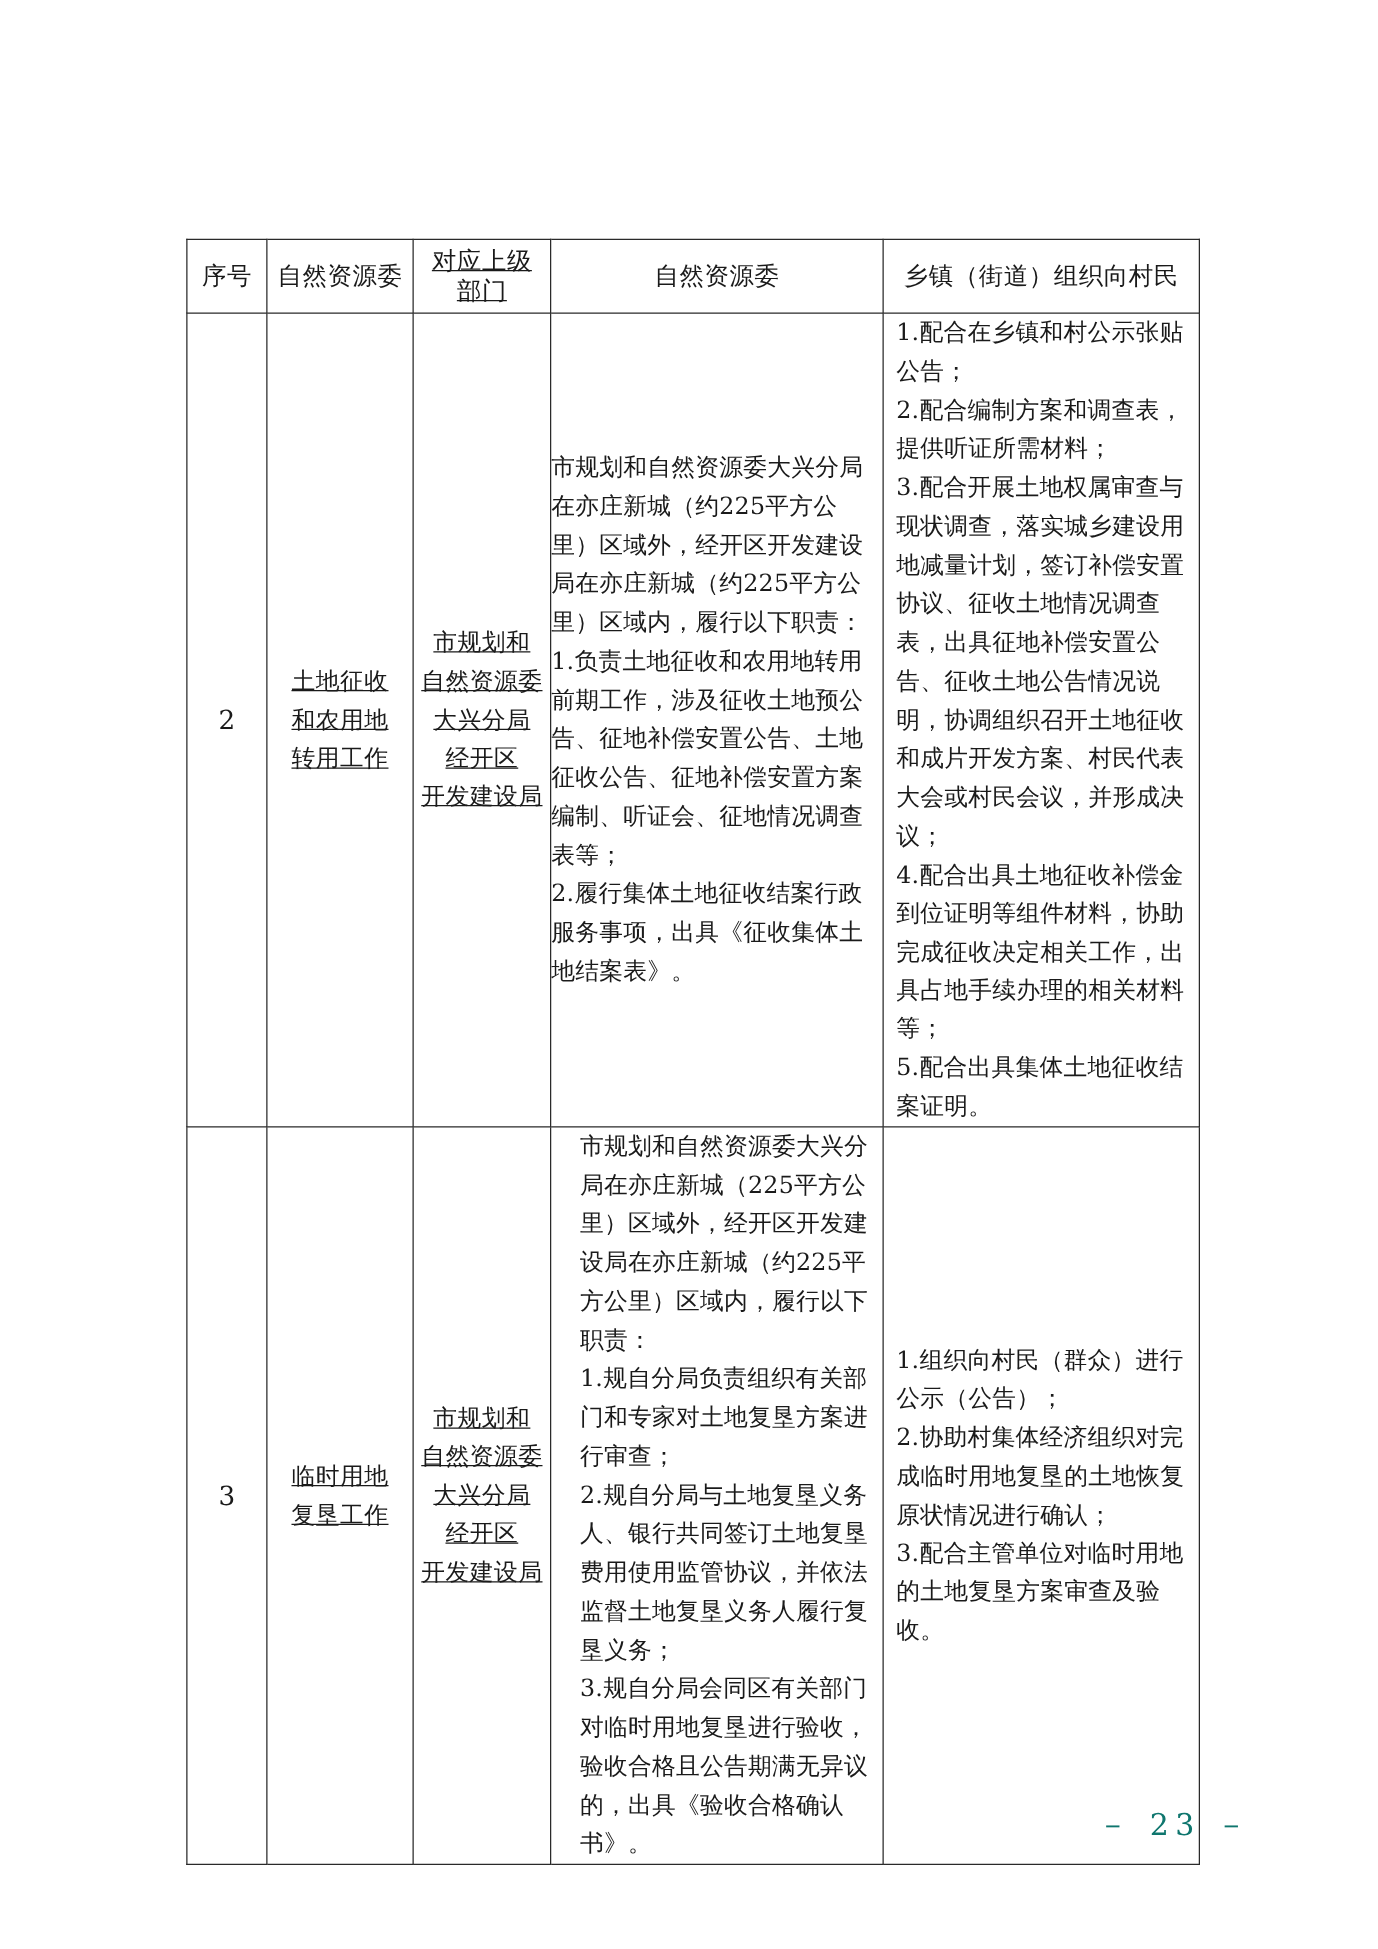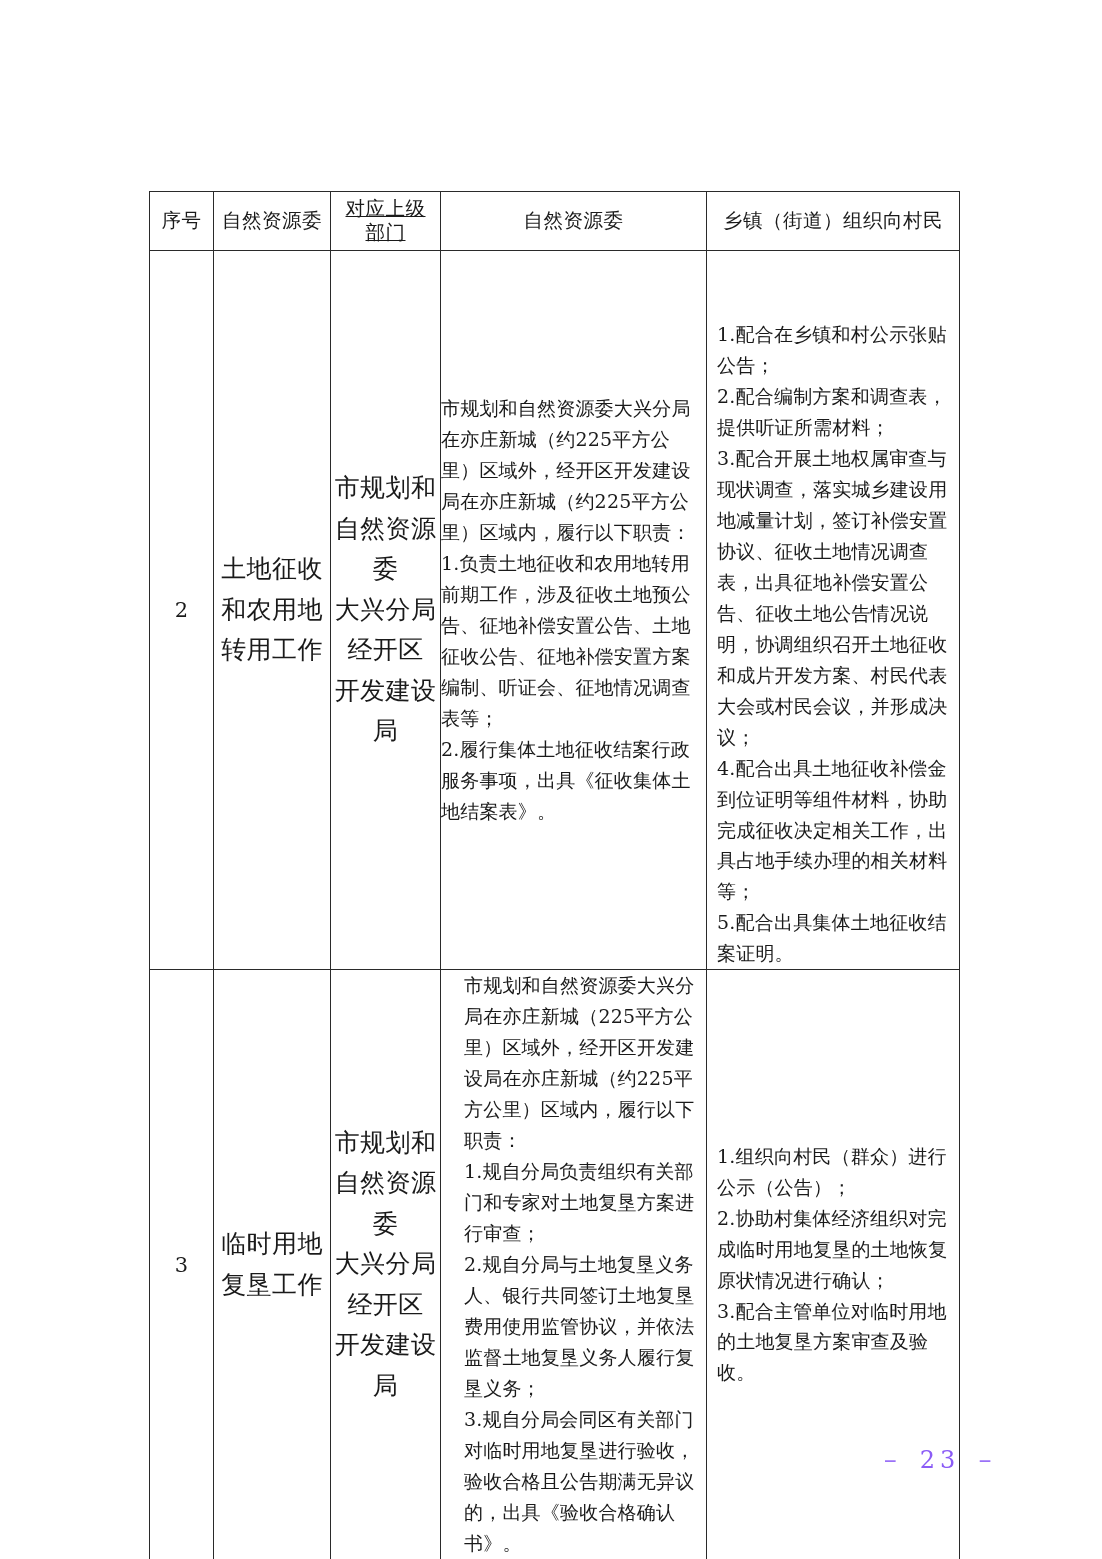--- a/index.html
+++ b/index.html
@@ -57,59 +57,60 @@
   }
 
   .cell-seq {
     text-align: center;
     font-size: 21px;
     font-family: "DejaVu Serif", "Liberation Serif", serif;
   }
 
   .cell-center-block {
     text-align: center;
-    font-size: 25px;
+    font-size: 19px;
     line-height: 1.62;
     letter-spacing: 0.4px;
     padding: 6px 4px;
+    text-decoration: underline;
   }
 
   .cell-body {
     text-align: left;
     font-size: 19px;
     line-height: 1.63;
     letter-spacing: 0.2px;
     padding: 10px 8px 10px 11px;
     vertical-align: middle;
     white-space: pre-line;
     word-break: break-all;
   }
 
   .cell-body.coop {
     padding-left: 10px;
     padding-right: 6px;
   }
 
   .row-2 .cell-body.duty { vertical-align: middle; }
-  .row-2 .cell-body.coop { vertical-align: top; padding-top: 68px; }
+  .row-2 .cell-body.coop { vertical-align: top; }
   .row-3 .cell-body.duty { vertical-align: middle; padding-left: 23px; }
   .row-3 .cell-body.coop { vertical-align: middle; }
 
   .row-2 td { height: 570px; }
   .row-3 td { height: 520px; }
 
   .page-number {
     position: absolute;
     left: 0;
     top: 1444px;
     width: 1002px;
     text-align: right;
     font-size: 24px;
     letter-spacing: 5px;
-    color: #8b5cf6;
+    color: #0f766e;
     font-family: "DejaVu Serif", "Liberation Serif", serif;
   }
 </style>
 </head>
 <body>
 
 <div class="page">
 
   <table class="duty-table">
     <colgroup>

